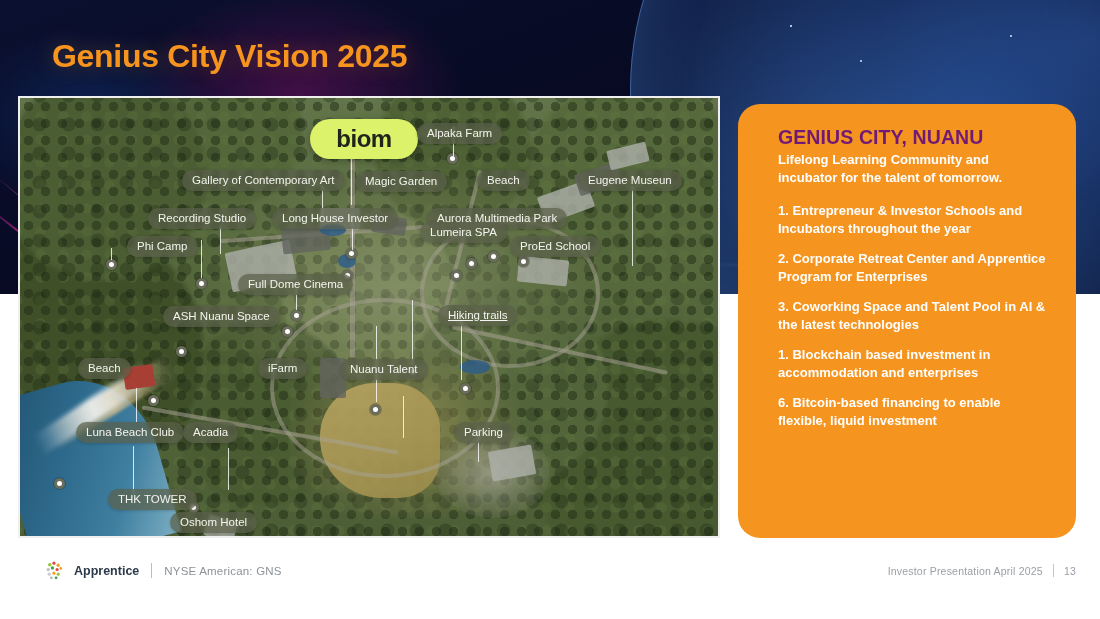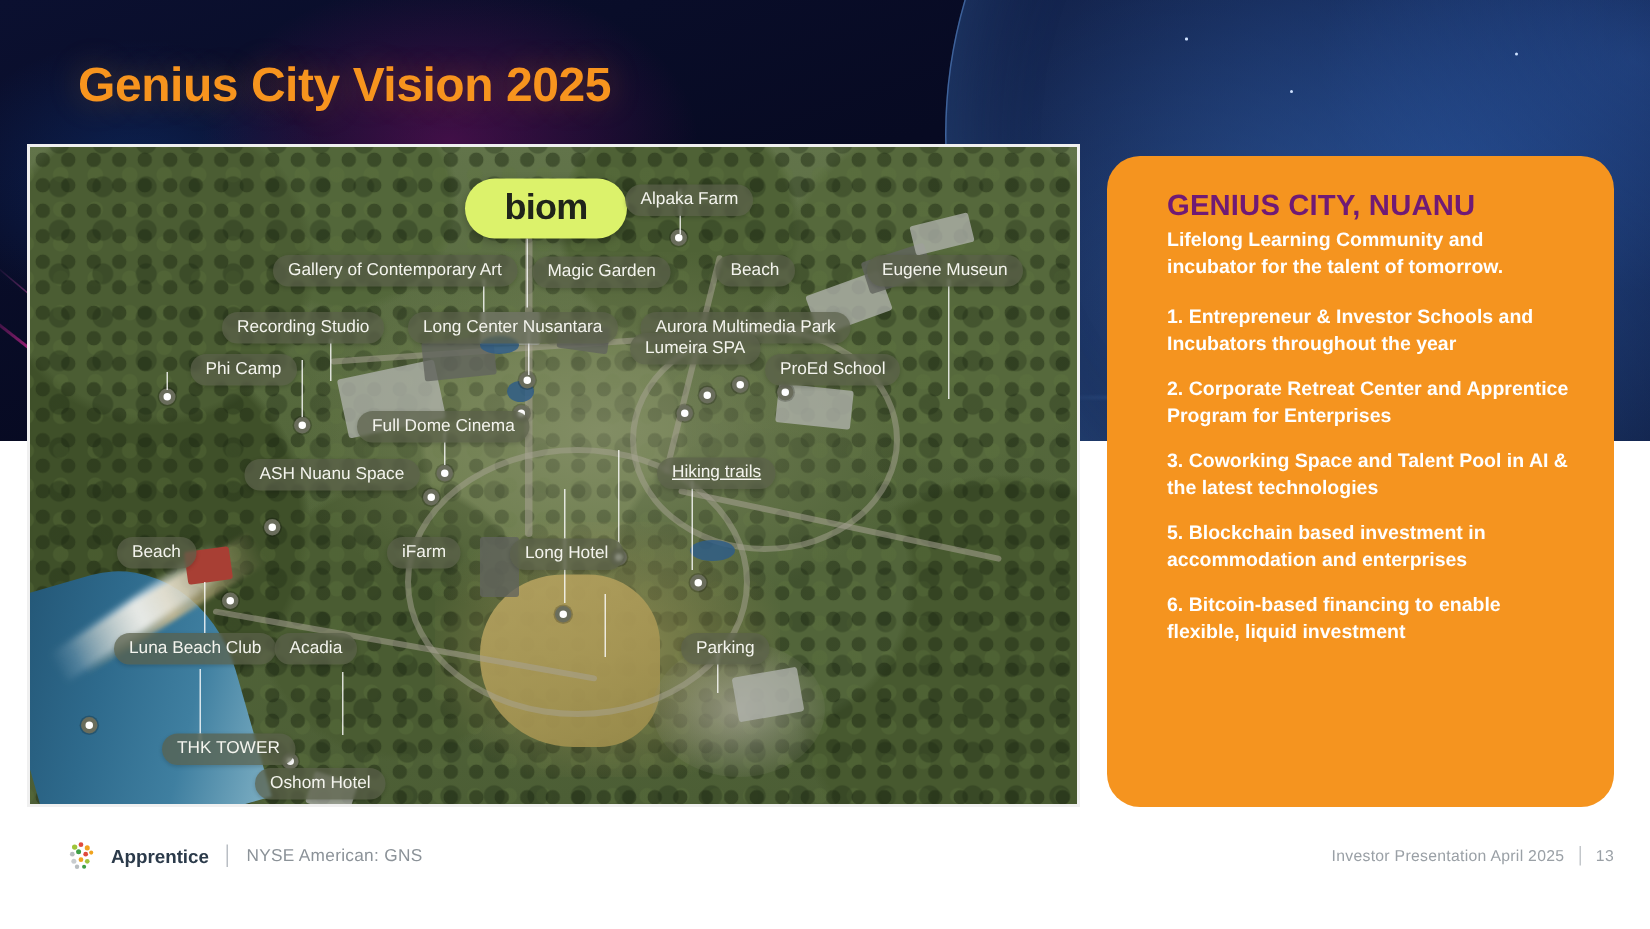--- a/index.html
+++ b/index.html
@@ -317,48 +317,48 @@
       <span>biom</span>
     </div>
 
     <div id="label-layer">
         <div class="lbl" style="left: 162px; top: 72px;">Gallery of Contemporary Art</div>
         <div class="lbl" style="left: 335px; top: 73px;">Magic Garden</div>
         <div class="lbl" style="left: 457px; top: 72px;">Beach</div>
         <div class="lbl" style="left: 397px; top: 25px;">Alpaka Farm</div>
         <div class="lbl" style="left: 558px; top: 72px;">Eugene Museun</div>
         <div class="lbl" style="left: 128px; top: 110px;">Recording Studio</div>
-        <div class="lbl" style="left: 252px; top: 110px;">Long Center Nusantara</div>
+        <div class="lbl" style="left: 252px; top: 110px;">Long House Investor</div>
         <div class="lbl" style="left: 407px; top: 110px; text-align: right;">Aurora Multimedia Park</div>
         <div class="lbl" style="left: 107px; top: 138px;">Phi Camp</div>
         <div class="lbl" style="left: 400px; top: 124px;">Lumeira SPA</div>
         <div class="lbl" style="left: 490px; top: 138px;">ProEd School</div>
         <div class="lbl" style="left: 218px; top: 176px;">Full Dome Cinema</div>
         <div class="lbl" style="left: 143px; top: 208px;">ASH Nuanu Space</div>
         <div class="lbl" style="left: 418px; top: 207px; text-decoration: underline;">Hiking trails</div>
         <div class="lbl" style="left: 58px; top: 260px;">Beach</div>
         <div class="lbl" style="left: 238px; top: 260px;">iFarm</div>
-        <div class="lbl" style="left: 320px; top: 261px;">Long Hotel</div>
+        <div class="lbl" style="left: 320px; top: 261px;">Nuanu Talent</div>
         <div class="lbl" style="left: 56px; top: 324px;">Luna Beach Club</div>
         <div class="lbl" style="left: 163px; top: 324px;">Acadia</div>
         <div class="lbl" style="left: 434px; top: 324px;">Parking</div>
         <div class="lbl" style="left: 88px; top: 391px;">THK TOWER</div>
         <div class="lbl" style="left: 150px; top: 414px;">Oshom Hotel</div>
       </div>
   </div>
 </div>
 
 <div class="panel">
   <h2>GENIUS CITY, NUANU</h2>
   <div class="lead">Lifelong Learning Community and incubator for the talent of tomorrow.</div>
   <ol id="panel-list">
       <li>1. Entrepreneur &amp; Investor Schools and Incubators throughout the year</li>
       <li>2. Corporate Retreat Center and Apprentice Program for Enterprises</li>
       <li>3. Coworking Space and Talent Pool in AI &amp; the latest technologies</li>
-      <li>5. Blockchain based investment in accommodation and enterprises</li>
+      <li>1. Blockchain based investment in accommodation and enterprises</li>
       <li>6. Bitcoin-based financing to enable flexible, liquid investment</li>
     </ol>
 </div>
 
 <div class="footer-left">
   <div class="gg-logo">
     <svg viewBox="0 0 40 40" width="21" height="21" aria-hidden="true">
       <circle cx="11" cy="9" r="3.4" fill="#9fc43a"></circle>
       <circle cx="19" cy="6" r="3.0" fill="#e04a3c"></circle>
       <circle cx="27" cy="10" r="3.2" fill="#f0a31e"></circle>

